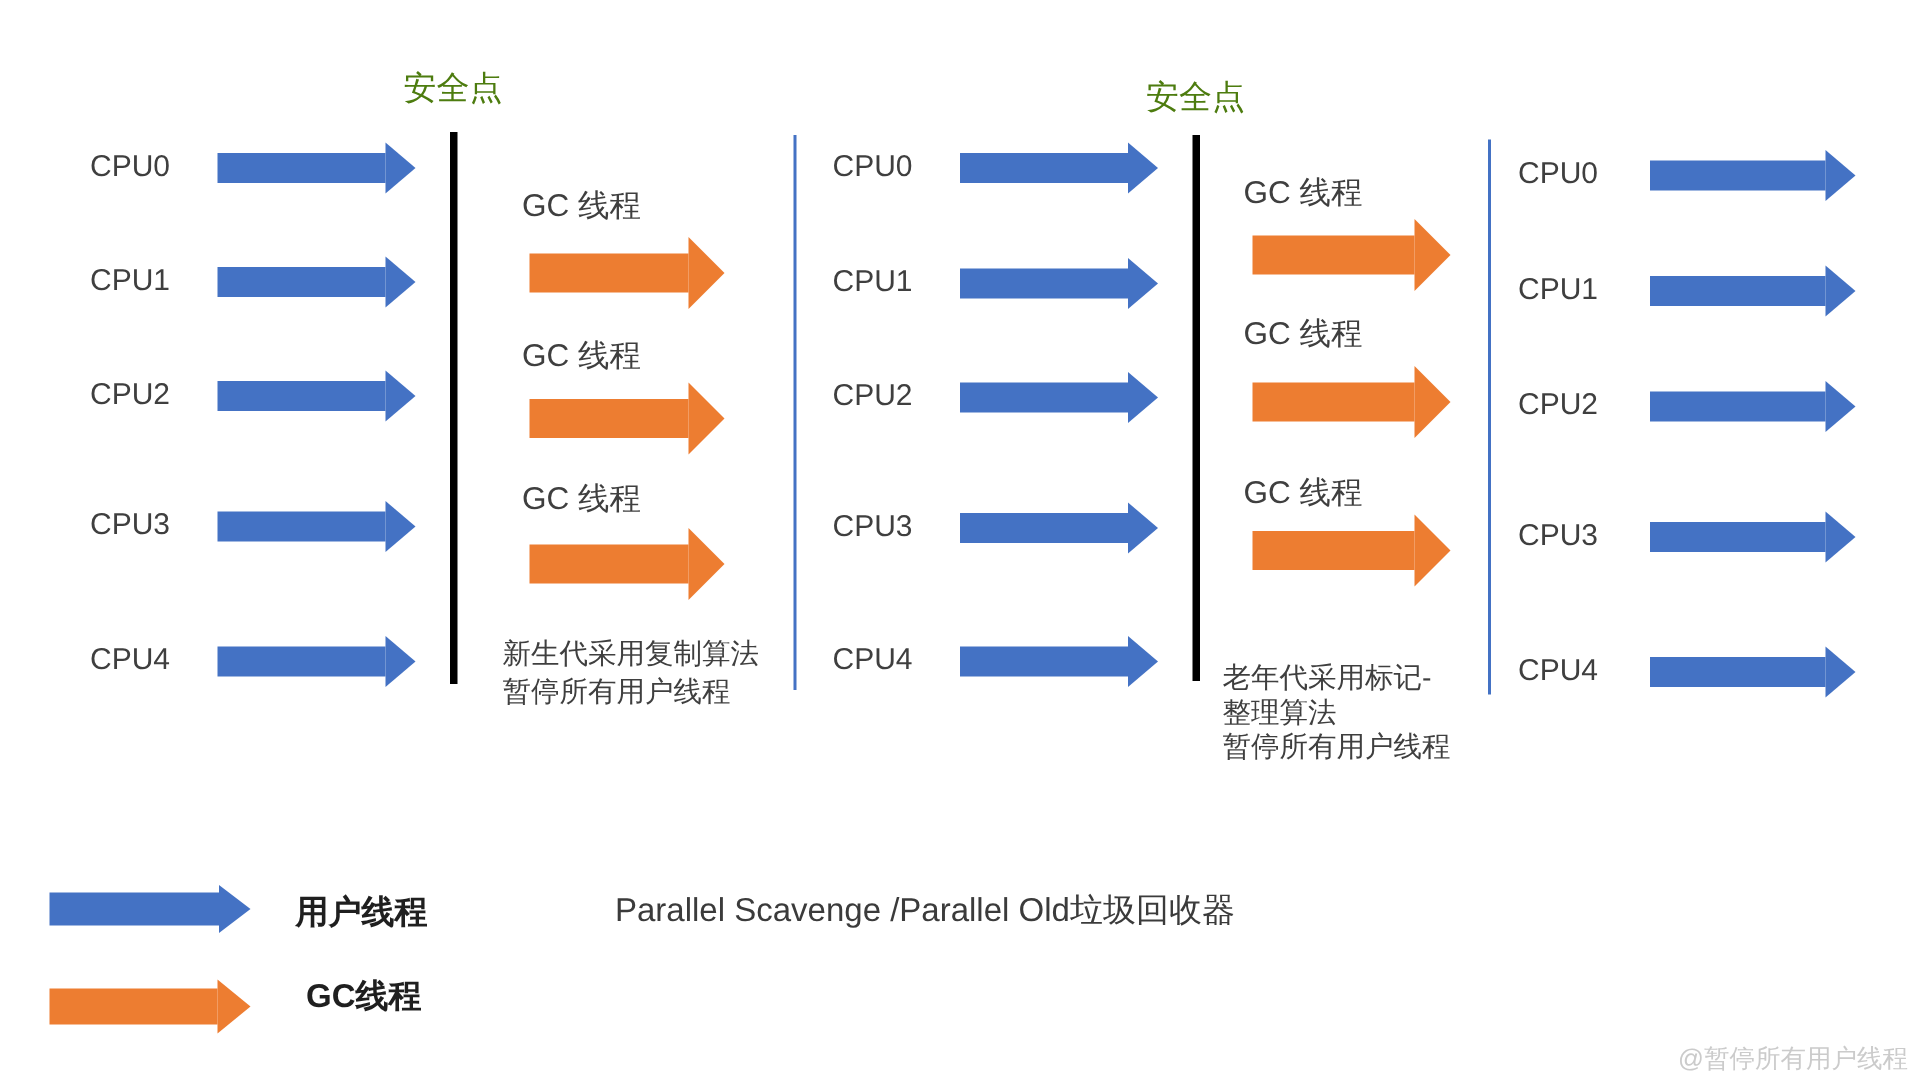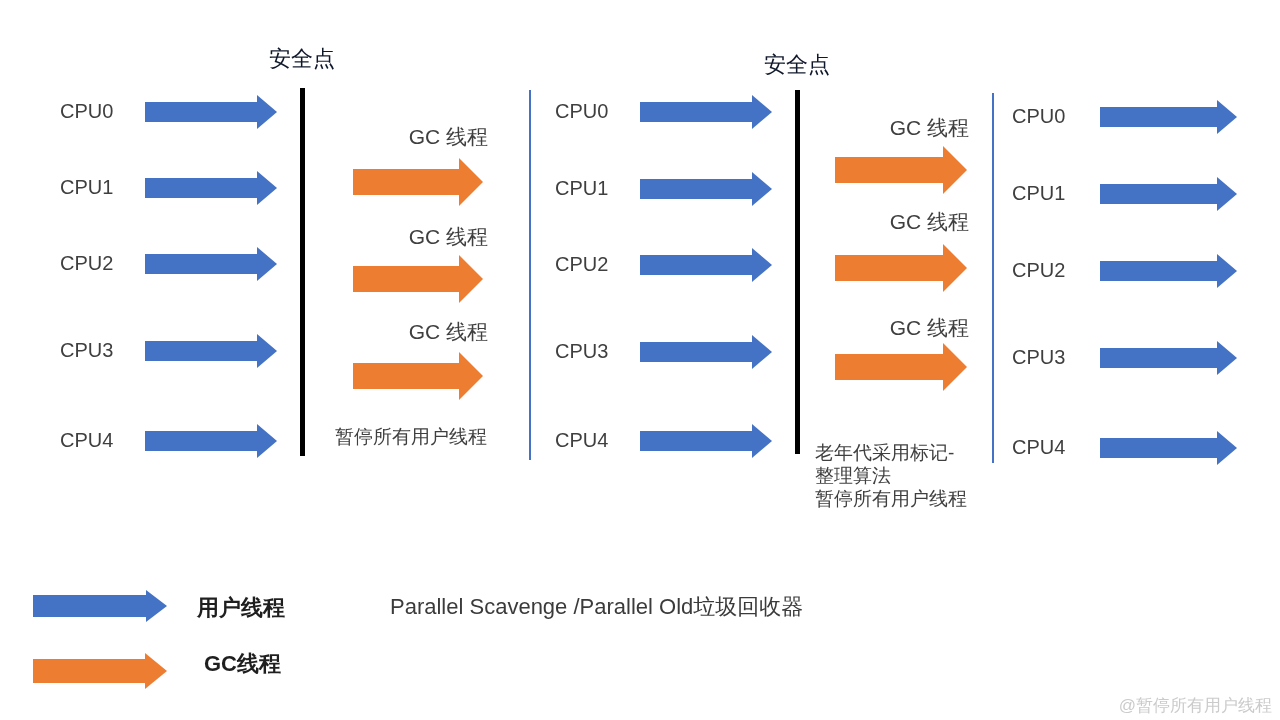--- a/index.html
+++ b/index.html
@@ -2,30 +2,30 @@
 <html><head>
 <meta charset="utf-8">
 <style>
   html,body { margin:0; padding:0; background:#ffffff; }
   #stage {
     position:relative; width:1280px; height:720px; background:#ffffff;
     font-family:"Liberation Sans","DejaVu Sans",sans-serif; color:#3b3b3b;
     overflow:hidden;
   }
   .cpu-label { position:absolute; font-size:20px; color:#3f3f3f; white-space:nowrap; }
-  .gc-label  { position:absolute; font-size:21px; color:#3f3f3f; text-align:right; width:140px; white-space:nowrap; }
-  .safepoint-label { position:absolute; font-size:22px; color:#0f172a; width:140px; text-align:center; white-space:nowrap; }
+  .gc-label  { position:absolute; font-size:21px; color:#3f3f3f; text-align:left; width:140px; white-space:nowrap; }
+  .safepoint-label { position:absolute; font-size:22px; color:#4d7c0f; width:140px; text-align:center; white-space:nowrap; }
   .vline { position:absolute; }
   .note { position:absolute; font-size:19px; color:#3f3f3f; white-space:nowrap; }
   .note span { display:block; }
   .arrow { position:absolute; }
   .arrow-body { position:absolute; }
   .arrow-head { position:absolute; width:0; height:0; }
   .legend-label { position:absolute; font-size:22px; font-weight:bold; color:#1f1f1f; white-space:nowrap; }
-  .diagram-title { position:absolute; left:390px; top:592px; font-size:22px; color:#3b3b3b; white-space:nowrap; }
+  .diagram-title { position:absolute; left:410px; top:592px; font-size:22px; color:#3b3b3b; white-space:nowrap; }
   .watermark { position:absolute; right:8px; top:694px; font-size:17px; color:#cbcbcb; white-space:nowrap; }
 </style>
 </head>
 <body>
 
 <div id="stage">
 
   <div class="safepoint-label" style="left:232px; top:44px;">安全点</div>
   <div class="safepoint-label" style="left:727px; top:50px;">安全点</div>
 
@@ -146,20 +146,21 @@
         <div class="arrow-head" style="right: 0px; top: 0px; border-top: 24px solid transparent; border-bottom: 24px solid transparent; border-left: 24px solid rgb(237, 125, 49);"></div>
       </div>
       <div class="gc-label" style="left: 829px; top: 314px;">GC 线程</div>
       <div class="arrow" style="left: 835px; top: 343px; width: 132px; height: 48px;">
         <div class="arrow-body" style="left: 0px; top: 11px; width: 108px; height: 26px; background: rgb(237, 125, 49);"></div>
         <div class="arrow-head" style="right: 0px; top: 0px; border-top: 24px solid transparent; border-bottom: 24px solid transparent; border-left: 24px solid rgb(237, 125, 49);"></div>
       </div>
     </div>
 
   <div class="note" style="left:335px; top:424px; line-height:25px;">
+    <span>新生代采用复制算法</span>
     <span>暂停所有用户线程</span>
   </div>
   <div class="note" style="left:815px; top:441px; line-height:23px;">
     <span>老年代采用标记-</span>
     <span>整理算法</span>
     <span>暂停所有用户线程</span>
   </div>
 
   <div id="legend">
     <div class="legend-label" style="left:197px; top:593px;">用户线程</div>

